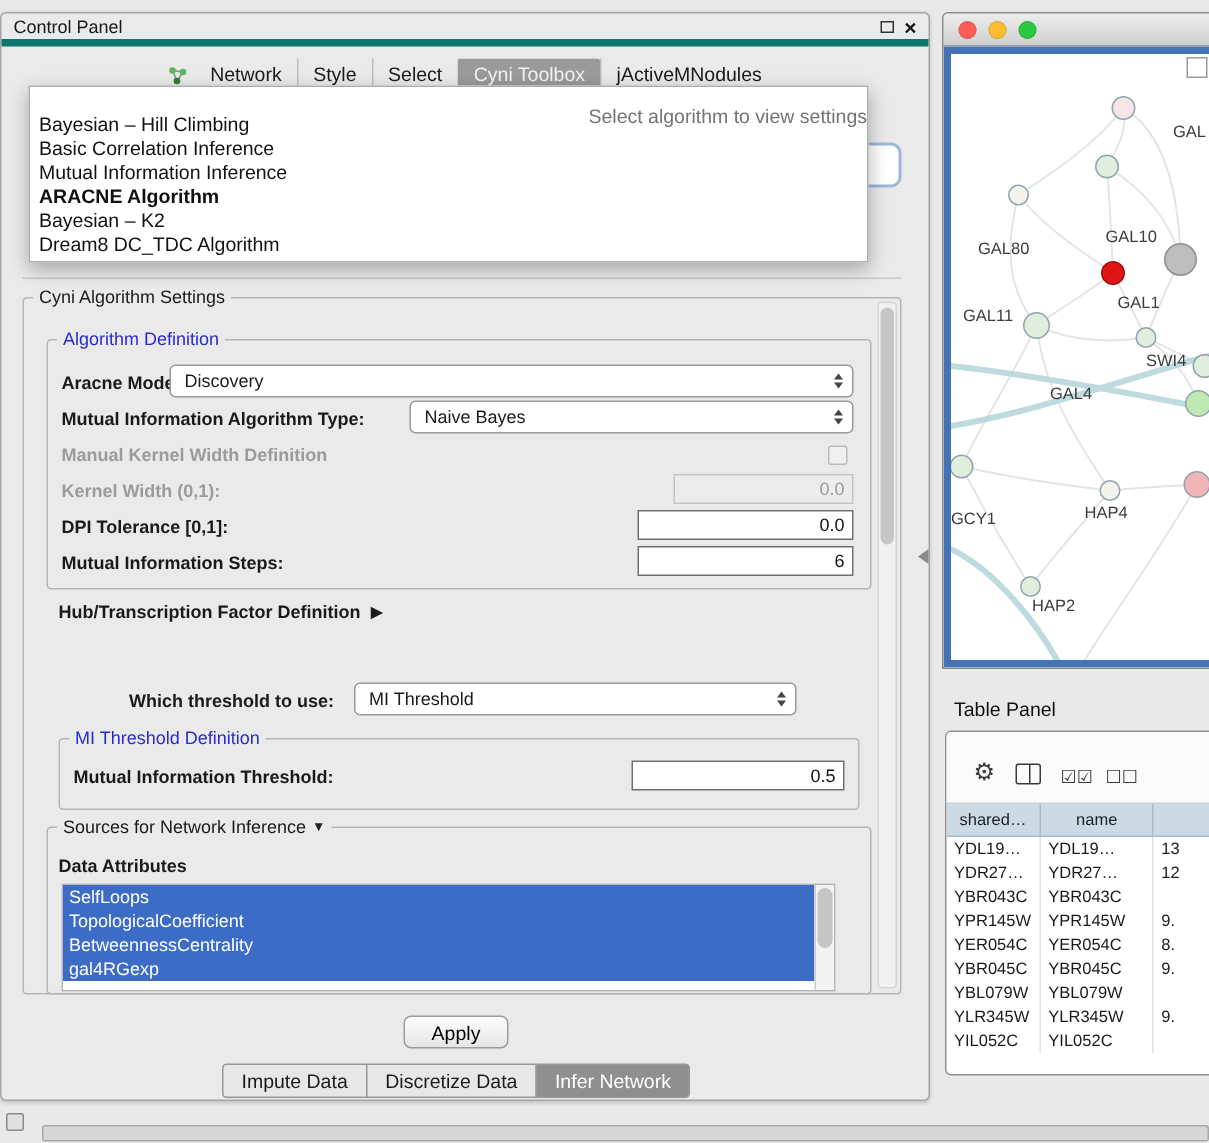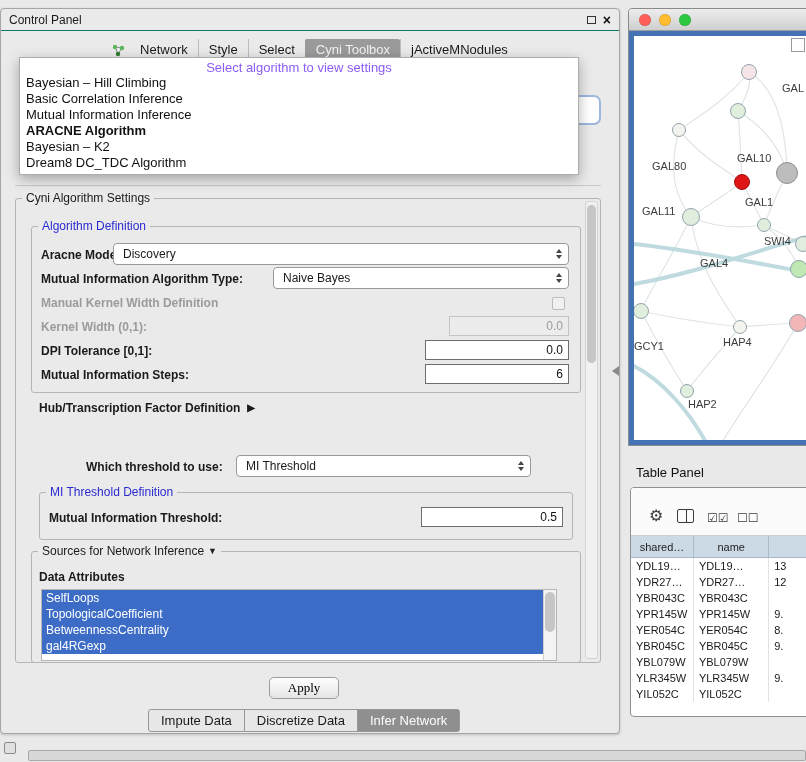--- a/index.html
+++ b/index.html
@@ -1,21 +1,21 @@
 <!DOCTYPE html>
 <html style="--selection-blue: #3c6cc6; --title-blue: #2a2ad2; --title-green: #2fc22f; --focus-blue: #4472b4; --node-red: #df1414; --node-gray: #bdbdbd; --node-pale-green: #dfeedd; --node-bright-green: #bfe9b3; --node-pink: #f2b6b8; --node-pale-pink: #f6e4e7; --node-white: #f4f4ef; --edge-teal: #b4d5da; --edge-gray: #e0e4e7; --traffic-red: #ff5f57; --traffic-yellow: #febc2e; --traffic-green: #2bc840; --table-header-bg: #ccdae6; --tab-selected-bg: #9a9a9a;"><head>
 <meta charset="utf-8">
 <style>
   *{box-sizing:border-box;margin:0;padding:0}
   html,body{width:806px;height:762px}
   body{position:relative;overflow:hidden;background:#e9e9e9;font-family:"Liberation Sans",sans-serif;color:#1a1a1a;}
 
   
   .cp{position:absolute;left:0;top:8px;width:620px;height:726px;background:#eaeaea;border:1px solid #a5a5a5;border-radius:4px;box-shadow:0 1px 3px rgba(0,0,0,.18)}
-  .cp-titlebar{position:absolute;left:0;top:0;right:0;height:22px;display:flex;align-items:center;padding:0 8px;font-size:12px;border-bottom:1px solid #0f766e}
+  .cp-titlebar{position:absolute;left:0;top:0;right:0;height:22px;display:flex;align-items:center;padding:0 8px;font-size:12px;border-bottom:5px solid #0f766e}
   .cp-winicons{margin-left:auto;display:flex;align-items:center;gap:7px}
   .float-icon{width:9px;height:8px;border:1.5px solid #333;display:inline-block}
   .close-icon{font-size:14px;font-weight:bold;color:#111;line-height:1}
   .cp-tabs{position:absolute;left:0;top:30px;right:0;display:flex;justify-content:center;align-items:center;font-size:13px}
   .cp-tab{padding:3px 10px;display:flex;align-items:flex-end;gap:15px;cursor:default;white-space:nowrap}
   .cp-tab + .cp-tab{border-left:1px solid #bdbdbd}
   .cp-tab.selected{background:var(--tab-selected-bg);color:#f3f3f3;border-radius:2px;border-left-color:transparent}
 
   .hidden-line{position:absolute;left:14px;top:176px;width:586px;border-top:1px solid #c8c8c8}
   .hidden-combo{position:absolute;left:556px;top:86px;width:44px;height:30px;background:#fff;border:2px solid #9db7dd;border-radius:7px;z-index:5}
@@ -32,37 +32,37 @@
   .combo-arrows{position:absolute;right:6px;top:50%;transform:translateY(-50%);display:flex;flex-direction:column;gap:2px}
   .combo-arrows i{display:block;width:0;height:0;border-left:3.5px solid transparent;border-right:3.5px solid transparent}
   .combo-arrows i.up{border-bottom:4px solid #444}
   .combo-arrows i.down{border-top:4px solid #444}
 
   .tfield{position:absolute;height:20px;border:1px solid #6e6e6e;background:#fff;font-size:12px;text-align:right;padding:0 5px;font-family:"Liberation Sans",sans-serif;z-index:2;color:#111}
   .tfield.disabled{border-color:#c3c3c3;background:#ececec;color:#9b9b9b}
   .checkbox{position:absolute;width:13px;height:13px;border:1px solid #bcbcbc;background:#f0f0f0;border-radius:2px;z-index:2}
 
   .popup{position:absolute;left:18px;top:48px;width:560px;height:118px;background:#fff;border:1px solid #adadad;box-shadow:0 4px 12px rgba(0,0,0,.3);z-index:30;font-size:13px}
-  .popup-header{color:#8b5cf6;text-align:center;padding-top:2px;height:17px}
+  .popup-header{color:#737373;text-align:right;padding-top:12px;height:17px}
   .popup-item{padding-left:6px;height:16px;line-height:16px;color:#111;white-space:nowrap}
   .popup-item.bold{font-weight:bold}
 
   .scroll-v{position:absolute;background:#f1f1f1;border:1px solid #d4d4d4;border-radius:3px;z-index:2}
   .scroll-thumb{position:absolute;left:1px;right:1px;background:#c6c6c6;border-radius:6px}
 
   .hub-arrow{display:inline-block;margin-left:7px;font-size:10px;vertical-align:1px}
   .src-arrow{display:inline-block;margin-left:4px;font-size:9px;vertical-align:1px;color:#222}
 
   .attr-list{position:absolute;background:#fff;border:1px solid #b5b5b5;font-size:12px;overflow:hidden;z-index:2}
   .attr-item{height:16px;line-height:16px;padding-left:4px;color:#111;margin-right:13px;white-space:nowrap}
   .attr-item.selected{background:var(--selection-blue);color:#fff}
   .attr-scroll{position:absolute;right:0;top:0;bottom:0;width:13px;background:#f3f3f3;border-left:1px solid #d0d0d0}
   .attr-scroll .scroll-thumb{top:2px;height:40px}
 
-  .apply-btn{position:absolute;left:268px;top:668px;width:70px;height:22px;border:1px solid #9c9c9c;border-radius:5px;background:linear-gradient(#fefefe,#e5e5e5);font-size:13px;font-family:Liberation Serif, serif;z-index:2}
+  .apply-btn{position:absolute;left:268px;top:668px;width:70px;height:22px;border:1px solid #9c9c9c;border-radius:5px;background:linear-gradient(#fefefe,#e5e5e5);font-size:13px;font-family:Liberation Sans, sans-serif;z-index:2}
   .btabs{position:absolute;left:147px;top:700px;display:flex;font-size:13px;z-index:2}
   .btab{padding:3px 12px;border:1px solid #979797;background:#e7e7e7;margin-left:-1px;white-space:nowrap}
   .btab:first-child{margin-left:0;border-radius:3px 0 0 3px}
   .btab:last-child{border-radius:0 3px 3px 0}
   .btab.selected{background:#8f8f8f;color:#fff}
 
   .splitter-arrow{position:absolute;left:612px;top:366px;width:0;height:0;border-top:5px solid transparent;border-bottom:5px solid transparent;border-right:7px solid #8a8a8a}
 
   
   .netwin{position:absolute;left:628px;top:8px;width:190px;height:438px;border:1px solid #8a8a8a;border-radius:4px 4px 0 0;overflow:hidden;background:#ddd}

